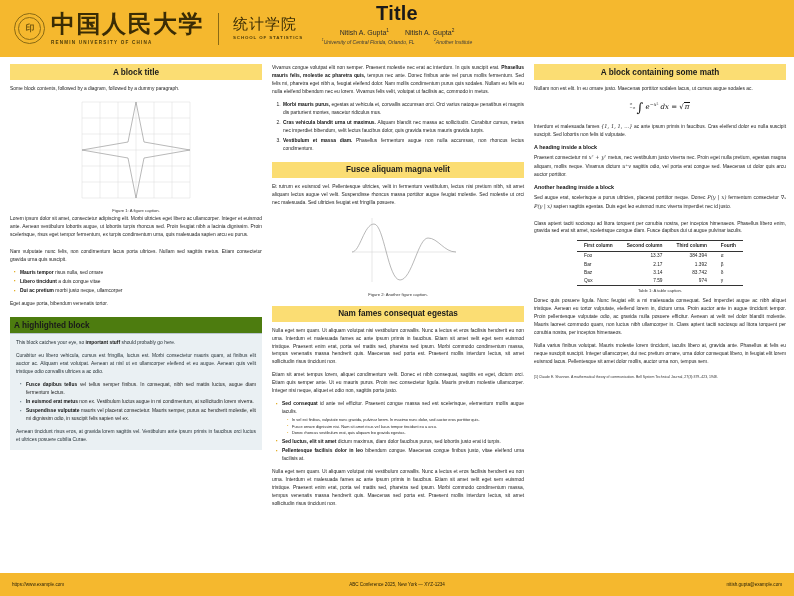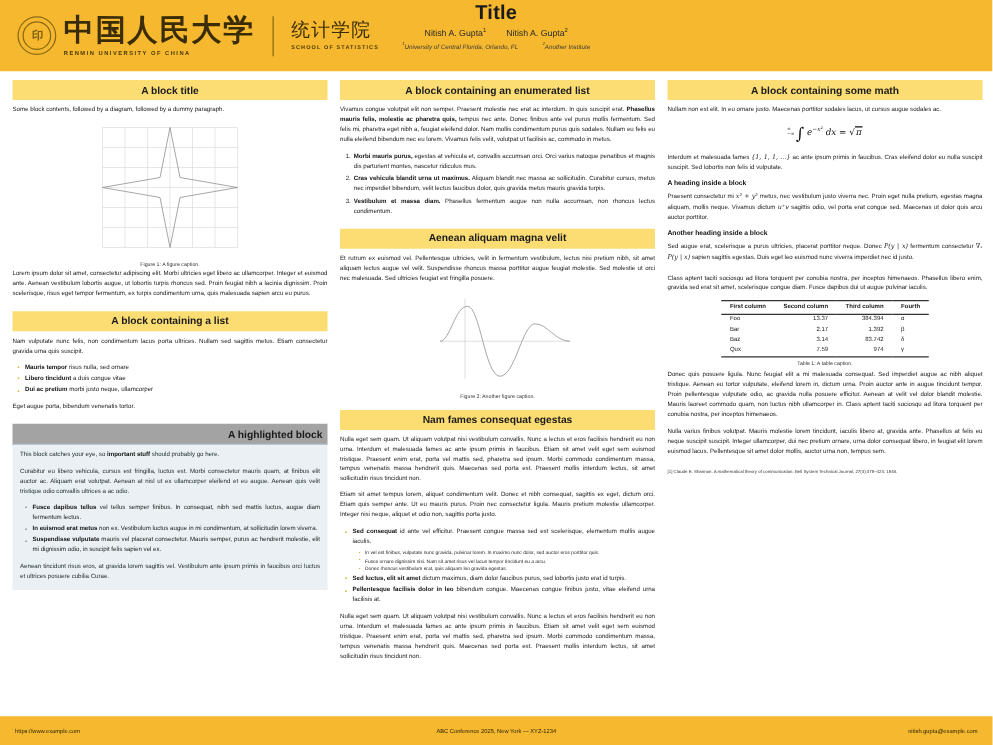--- a/index.html
+++ b/index.html
@@ -51,21 +51,21 @@
     font-size: 15px; font-weight: normal; color: #3a2c05;
     line-height: 1.05; letter-spacing: 1px;
   }
   .sch-en { font-size: 4.4px; color: #4a3a08; letter-spacing: 0.9px; margin-top: 2px; font-weight: bold; }
 
   .title-area {
     position: absolute; left: 0; right: 0; top: 2px;
     text-align: center; pointer-events: none;
   }
   .poster-title {
-    font-size: 16px; font-weight: bold; color: #1a1a1a;
+    font-size: 20px; font-weight: bold; color: #1a1a1a;
     margin: 0 0 3px 0; letter-spacing: 0.2px;
   }
   .authors { font-size: 7px; color: #2a2a2a; margin-bottom: 2px; }
   .authors span.auth { margin: 0 7px; }
   .affils { font-size: 5px; color: #3a3a3a; font-style: italic; }
   .affils span.aff { margin: 0 9px; }
   sup { font-size: 0.68em; vertical-align: super; }
 
   
   .main {
@@ -115,21 +115,21 @@
   ul.sublist { list-style: none; margin: 1.5px 0 1.5px 0; padding-left: 5px; font-size: 3.9px; line-height: 1.55; }
   ul.sublist > li { position: relative; padding-left: 5px; margin-bottom: 0.5px; }
   ul.sublist > li::before {
     content: "•"; position: absolute; left: 0; top: -0.5px; color: #e0a91c;
   }
   b, strong { font-weight: bold; color: #111; }
 
   
   .hl-block { border: 0; }
   .hl-title {
-    background: #a3a3a3; text-align: right; font-size: 8.2px;
+    background: #4d7c0f; text-align: left; font-size: 8.2px;
     font-weight: bold; padding: 3.5px 4px; color: #1a1a1a;
     border-bottom: 0.7px solid #b9c6ce;
   }
   .hl-body {
     background: #eaf0f3; padding: 5px 6px 6px 6px;
   }
   .hl-body p.body { color: #1f2a30; }
   .hl-body ul.blist > li::before { color: #7b8d99; }
 
   
@@ -241,21 +241,20 @@
             <line x1="112" y1="4" x2="112" y2="100"></line>
           </g>
           <polygon points="58,4 66,44 112,52 66,60 58,100 50,60 4,52 50,44" fill="none" stroke="#8a8a8a" stroke-width="0.6"></polygon>
         </svg>
         <div class="fig-cap">Figure 1: A figure caption.</div>
       </div>
       <p class="body">Lorem ipsum dolor sit amet, consectetur adipiscing elit. Morbi ultricies eget libero ac ullamcorper. Integer et euismod ante. Aenean vestibulum lobortis augue, ut lobortis turpis rhoncus sed. Proin feugiat nibh a lacinia dignissim. Proin scelerisque, risus eget tempor fermentum, ex turpis condimentum urna, quis malesuada sapien arcu eu purus.</p>
     </div>
 
     <div class="block">
-      <div class="block-title">A block containing a list</div>
       <p class="body">Nam vulputate nunc felis, non condimentum lacus porta ultrices. Nullam sed sagittis metus. Etiam consectetur gravida urna quis suscipit.</p>
       <ul class="blist">
         <li><b>Mauris tempor</b><span> risus nulla, sed ornare</span></li>
         <li><b>Libero tincidunt</b><span> a duis congue vitae</span></li>
         <li><b>Dui ac pretium</b><span> morbi justo neque, ullamcorper</span></li>
       </ul>
       <p class="body">Eget augue porta, bibendum venenatis tortor.</p>
     </div>
 
     <div class="block hl-block">
@@ -270,31 +269,30 @@
         </ul>
         <p class="body">Aenean tincidunt risus eros, at gravida lorem sagittis vel. Vestibulum ante ipsum primis in faucibus orci luctus et ultrices posuere cubilia Curae.</p>
       </div>
     </div>
 
   </div>
 
   <div class="col">
 
     <div class="block">
-      <div class="block-title">A block containing an enumerated list</div>
       <p class="body"><span>Vivamus congue volutpat elit non semper. Praesent molestie nec erat ac interdum. In quis suscipit erat. </span><b>Phasellus mauris felis, molestie ac pharetra quis,</b><span> tempus nec ante. Donec finibus ante vel purus mollis fermentum. Sed felis mi, pharetra eget nibh a, feugiat eleifend dolor. Nam mollis condimentum purus quis sodales. Nullam eu felis eu nulla eleifend bibendum nec eu lorem. Vivamus felis velit, volutpat ut facilisis ac, commodo in metus.</span></p>
       <ol class="blist">
         <li><b>Morbi mauris purus,</b><span> egestas at vehicula et, convallis accumsan orci. Orci varius natoque penatibus et magnis dis parturient montes, nascetur ridiculus mus.</span></li>
         <li><b>Cras vehicula blandit urna ut maximus.</b><span> Aliquam blandit nec massa ac sollicitudin. Curabitur cursus, metus nec imperdiet bibendum, velit lectus faucibus dolor, quis gravida metus mauris gravida turpis.</span></li>
         <li><b>Vestibulum et massa diam.</b><span> Phasellus fermentum augue non nulla accumsan, non rhoncus lectus condimentum.</span></li>
       </ol>
     </div>
 
     <div class="block">
-      <div class="block-title">Aenean aliquam magna velit</div>
+      <div class="block-title">Fusce aliquam magna velit</div>
       <p class="body">Et rutrum ex euismod vel. Pellentesque ultricies, velit in fermentum vestibulum, lectus nisi pretium nibh, sit amet aliquam lectus augue vel velit. Suspendisse rhoncus massa porttitor augue feugiat molestie. Sed molestie ut orci nec malesuada. Sed ultricies feugiat est fringilla posuere.</p>
       <div class="figure">
         <svg width="136" height="74" viewBox="0 0 136 74">
           <line x1="22" y1="40" x2="126" y2="40" stroke="#cccccc" stroke-width="0.5"></line>
           <line x1="42" y1="6" x2="42" y2="70" stroke="#cccccc" stroke-width="0.5"></line>
           <path d="M22,40 C30,40 34,12 44,12 C54,12 58,68 70,68 C82,68 88,26 98,26 C108,26 114,40 126,40" fill="none" stroke="#9a9a9a" stroke-width="0.7"></path>
         </svg>
         <div class="fig-cap">Figure 2: Another figure caption.</div>
       </div>
     </div>

